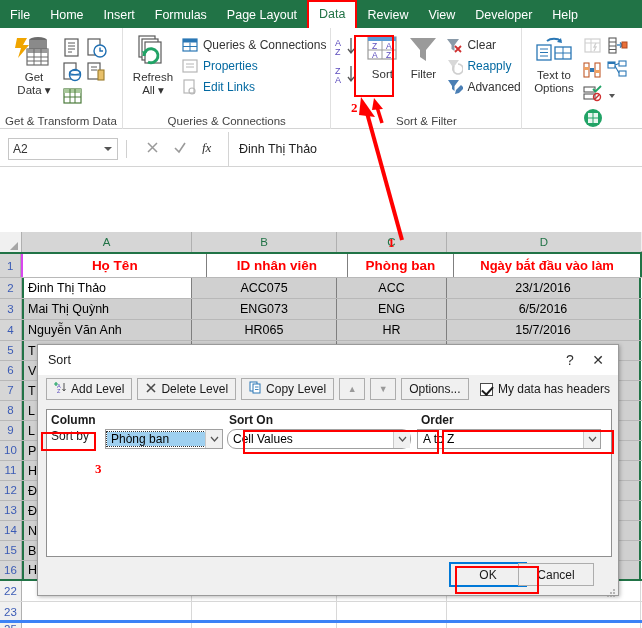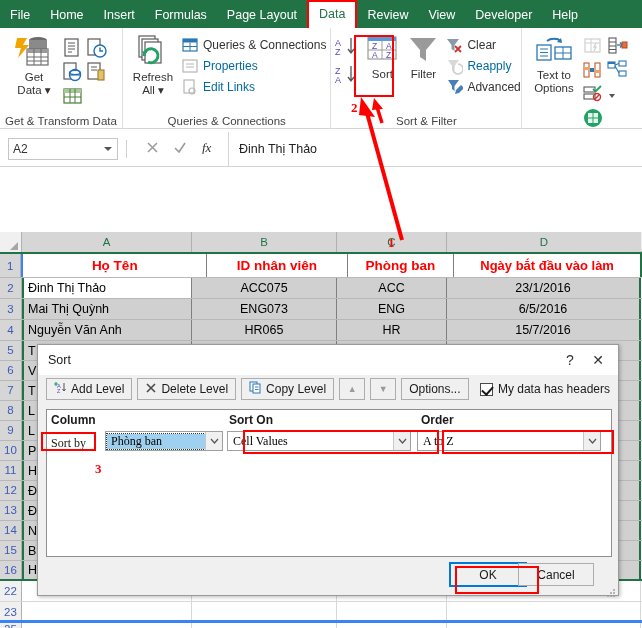--- a/index.html
+++ b/index.html
@@ -134,21 +134,21 @@
     content:""; position:absolute; left:3px; top:0px; width:5px; height:9px;
     border:solid #1a1a1a; border-width:0 2px 2px 0; transform:rotate(42deg);
   }
   .crit{
     position:absolute; left:8px; top:64px; width:566px; height:148px;
     background:#ffffff; border:1px solid #8f8f8f;
   }
   .crit-head{ display:flex; height:19px; font-size:12px; color:#1a1a1a;
               align-items:center; }
   .crit-head span{ padding-left:4px;font-weight:bold; }
-  .crit-row{ display:flex; align-items:flex-end; height:22px;font-family:Liberation Serif, serif; }
+  .crit-row{ display:flex; align-items:flex-start; height:22px; }
   .sortby-lbl{ width:58px; font-size:12px; color:#1a1a1a; padding-left:4px; }
   .combo{
     height:20px; border:1px solid #a0a0a0; background:#ffffff;
     display:flex; align-items:center; font-size:12px; color:#000; cursor:pointer;
   }
   .combo .val{ flex:1; padding-left:5px; overflow:hidden; white-space:nowrap; }
   .combo .arw{
     width:17px; height:18px; background:#f0f0f0; border-left:1px solid #c8c8c8;
     display:flex; align-items:center; justify-content:center;
   }
@@ -502,21 +502,21 @@
     <div class="collabel" style="width:170px;">A</div>
     <div class="collabel" style="width:145px;">B</div>
     <div class="collabel" style="width:110px;">C</div>
     <div class="collabel" style="width:194px;border-right:none;">D</div>
   </div>
 
   <div style="position:absolute;left:0;top:85px;width:642px;">
 
     <div class="grid-row" style="height:26px;border-top:2px solid #217346;">
       <div class="rowhdr" style="line-height:24px;">1</div>
-      <div class="cell hdr" style="width:192px;border-left:2px solid #3b82f6;">Họ Tên</div>
+      <div class="cell hdr" style="width:192px;border-left:2px solid #d946ef;">Họ Tên</div>
       <div class="cell hdr" style="width:145px;">ID nhân viên</div>
       <div class="cell hdr" style="width:110px;">Phòng ban</div>
       <div class="cell hdr" style="width:194px;border-right:2px solid #217346;font-size:13px;">Ngày bắt đầu vào làm</div>
     </div>
 
     <div class="grid-row" style="height:21px;">
       <div class="rowhdr" style="line-height:20px;">2</div>
       <div class="cell active" style="width:170px;border-left:2px solid #217346;">Đinh Thị Thảo</div>
       <div class="cell ctr sel" style="width:145px;">ACC075</div>
       <div class="cell ctr sel" style="width:110px;">ACC</div>
@@ -704,21 +704,21 @@
     <div class="crit-row">
       <span class="sortby-lbl">Sort by</span>
       <div class="combo sel" style="width:118px;">
         <span class="val">Phòng ban</span>
         <span class="arw">
           <svg width="9" height="6" viewBox="0 0 9 6">
               <path d="M1 1 l3.5 4 l3.5 -4" fill="none" stroke="#555" stroke-width="1.2"></path>
             </svg>
         </span>
       </div>
-      <div class="combo" style="width:184px;margin-left:4px;">
+      <div class="combo" style="width:184px;margin-left:4px;border-radius:9px;">
         <span class="val">Cell Values</span>
         <span class="arw">
           <svg width="9" height="6" viewBox="0 0 9 6">
               <path d="M1 1 l3.5 4 l3.5 -4" fill="none" stroke="#555" stroke-width="1.2"></path>
             </svg>
         </span>
       </div>
       <div class="combo" style="width:184px;margin-left:6px;">
         <span class="val">A to Z</span>
         <span class="arw">

